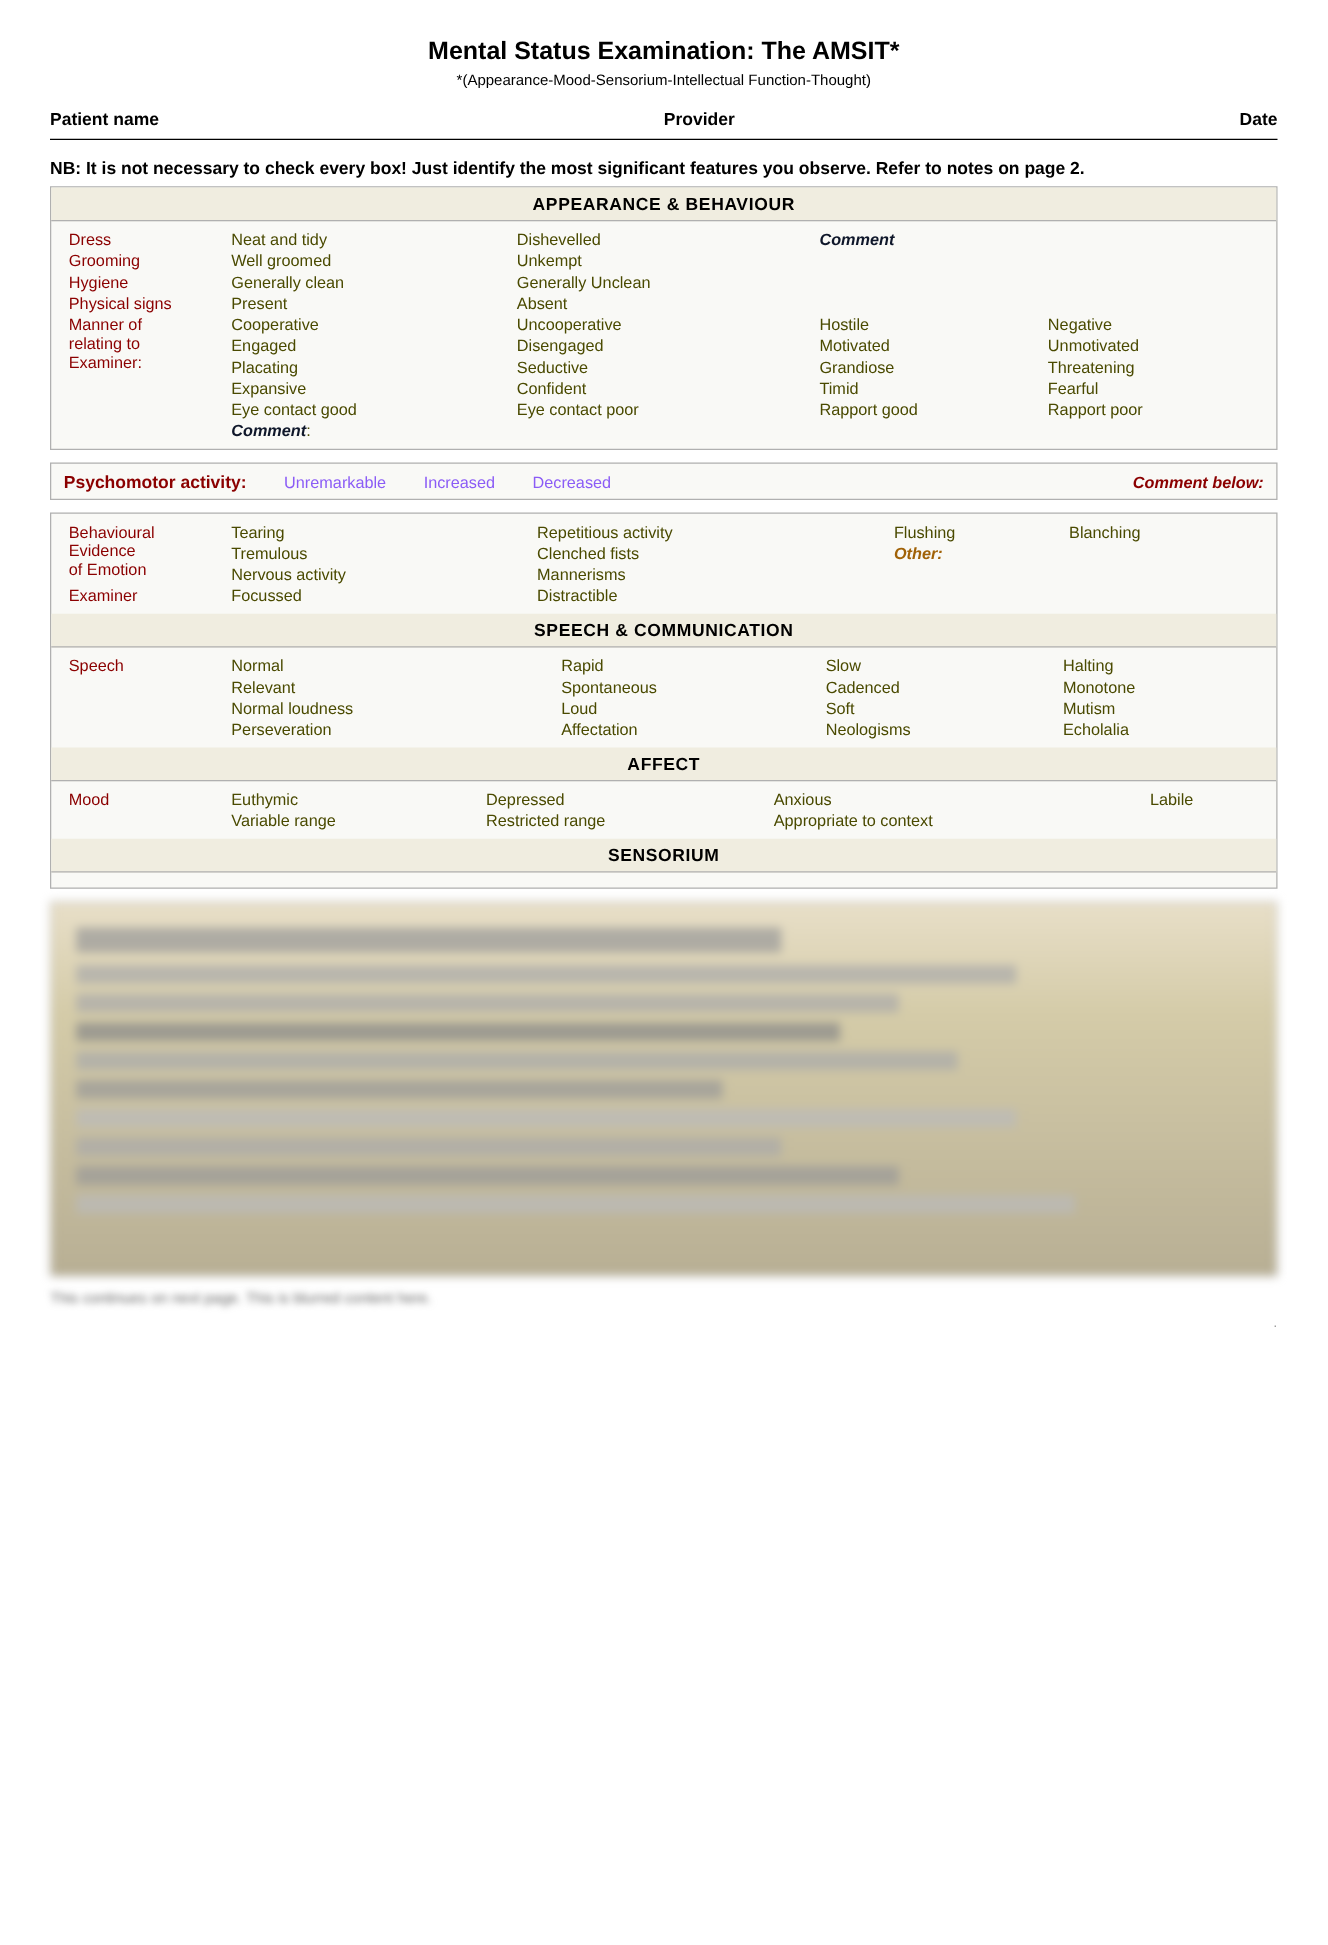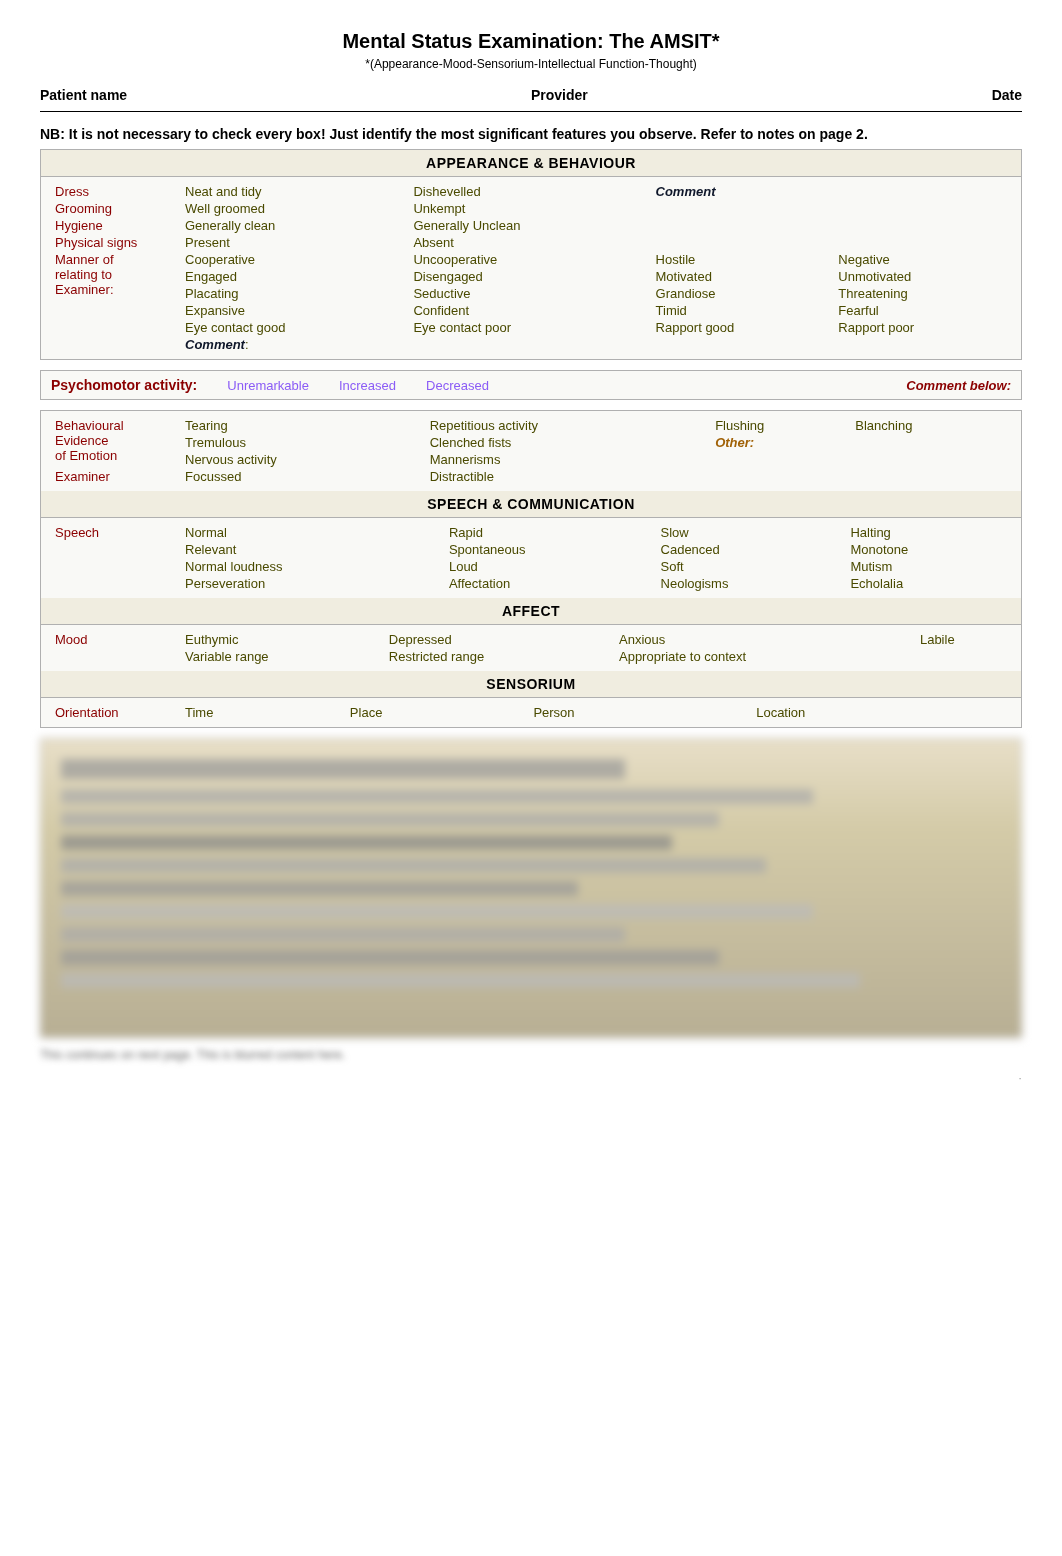--- a/index.html
+++ b/index.html
@@ -310,27 +310,20 @@
         <td></td>
       </tr>
     </tbody>
       </table>
   </div>
 
   <div class="section-header">SENSORIUM</div>
   <div class="section-content">
     <table class="main-table">
       <tbody>
-          <tr>
-        <td class="row-label">Orientation</td>
-        <td>Time</td>
-        <td>Place</td>
-        <td>Person</td>
-        <td>Location</td>
-      </tr>
     </tbody>
       </table>
   </div>
 </div>
 
 <div class="blurred-section" style="
   filter: blur(4px);
   background: linear-gradient(180deg, #e8dfc8 0%, #d4cba8 30%, #c8bfa0 60%, #b8af94 100%);
   height: 300px;
   margin-bottom: 10px;

